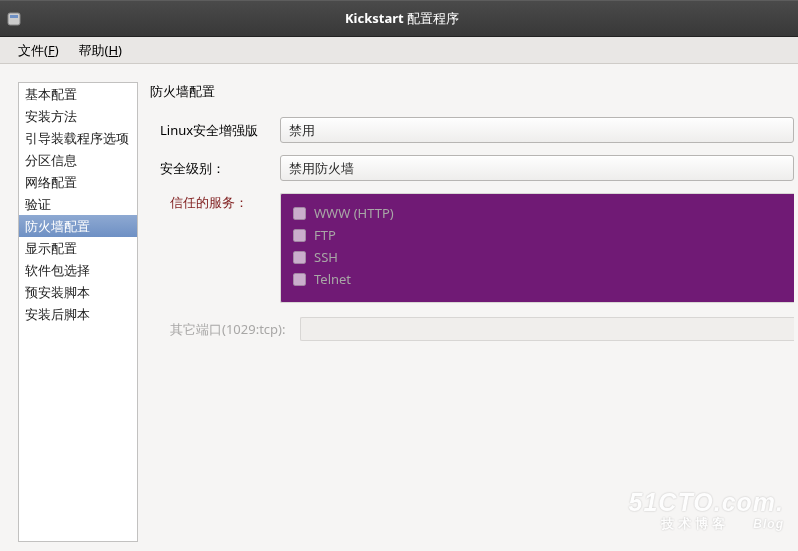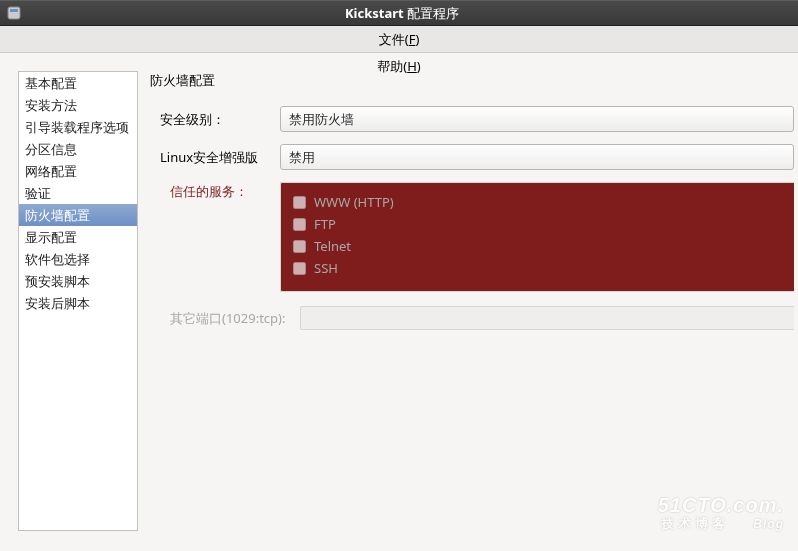--- a/index.html
+++ b/index.html
@@ -10,42 +10,41 @@
   width: 798px;
   height: 551px;
   overflow: hidden;
   position: relative;
 }
 .titlebar {
   background: linear-gradient(#4a4a4a, #383838);
   color: #fff;
   font-weight: bold;
   font-size: 13px;
-  height: 26px;
+  height: 37px;
   display: flex;
   align-items: center;
   padding: 0 6px;
   border-top: 1px solid #5d5d5d;
   border-bottom: 1px solid #222;
 }
 .titlebar .icon {
   width: 16px; height: 16px;
   display: inline-flex; align-items: center; justify-content: center;
   margin-right: 6px;
 }
 .titlebar .icon svg { width: 14px; height: 14px; }
 .titlebar-title { flex: 1; text-align: center; }
 .menubar {
   background: #e9e7e5;
   height: 27px;
   display: flex;
   align-items: center;
   padding: 0 8px;
   border-bottom: 1px solid #cfccc8;
-  flex-direction: column;
 }
 .menubar .menu-item {
   padding: 4px 10px;
   cursor: default;
 }
 .menubar .menu-item .mn { text-decoration: underline; }
 .content {
   display: flex;
   gap: 12px;
   padding: 18px 0 10px 18px;
@@ -106,21 +105,21 @@
   position: relative;
   font-size: 13px;
   color: #2b2b2b;
   box-shadow: inset 0 1px 0 #fff;
 }
 .services-box {
   flex: 1;
   border: 1px solid #d8d6d4;
   border-right: none;
   border-radius: 2px 0 0 2px;
-  background: #7f1d1d;
+  background: #701a75;
   padding: 8px 12px 12px;
 }
 .svc {
   display: flex;
   align-items: center;
   gap: 8px;
   padding: 2px 0;
 }
 .svc input[type=checkbox] {
   width: 13px; height: 13px;
@@ -150,21 +149,21 @@
   right: 14px;
   bottom: 18px;
   text-align: right;
   color: #fff;
   opacity: 0.82;
   user-select: none;
   pointer-events: none;
   font-family: Arial, sans-serif;
 }
 .watermark .big {
-  font-size: 20px;
+  font-size: 25px;
   font-weight: bold;
   font-style: italic;
   letter-spacing: 1px;
   line-height: 1;
   text-shadow: 0 0 2px rgba(0,0,0,.3);
 }
 .watermark .big .n { color:#fff; }
 .watermark .sub {
   font-size: 13px;
   letter-spacing: 4px;
@@ -209,51 +208,51 @@
     <div class="item">显示配置</div>
     <div class="item">软件包选择</div>
     <div class="item">预安装脚本</div>
     <div class="item">安装后脚本</div>
   </div>
 
   <div class="main">
     <h3>防火墙配置</h3>
 
     <div class="form-row">
+      <div class="form-label">Linux安全增强版</div>
+      <div class="combo">
+        <span>禁用</span>
+      </div>
+    </div>
+
+    <div class="form-row">
       <div class="form-label">安全级别：</div>
       <div class="combo">
         <span>禁用防火墙</span>
       </div>
     </div>
 
-    <div class="form-row">
-      <div class="form-label">Linux安全增强版</div>
-      <div class="combo">
-        <span>禁用</span>
-      </div>
-    </div>
-
     <div class="form-row" style="align-items:flex-start;">
       <div class="form-label disabled indent">信任的服务：</div>
       <div class="services-box">
         <div class="svc">
           <input type="checkbox" disabled="" style="">
           <label>WWW (HTTP)</label>
         </div>
         <div class="svc">
           <input type="checkbox" disabled="" style="">
           <label>FTP</label>
         </div>
         <div class="svc">
           <input type="checkbox" disabled="" style="">
+          <label>SSH</label>
+        </div>
+        <div class="svc">
+          <input type="checkbox" disabled="" style="">
           <label>Telnet</label>
-        </div>
-        <div class="svc">
-          <input type="checkbox" disabled="" style="">
-          <label>SSH</label>
         </div>
       </div>
     </div>
 
     <div class="form-row other-ports-row">
       <div class="form-label otherport">其它端口(1029:tcp):</div>
       <div class="port-input"></div>
     </div>
 
   </div>

